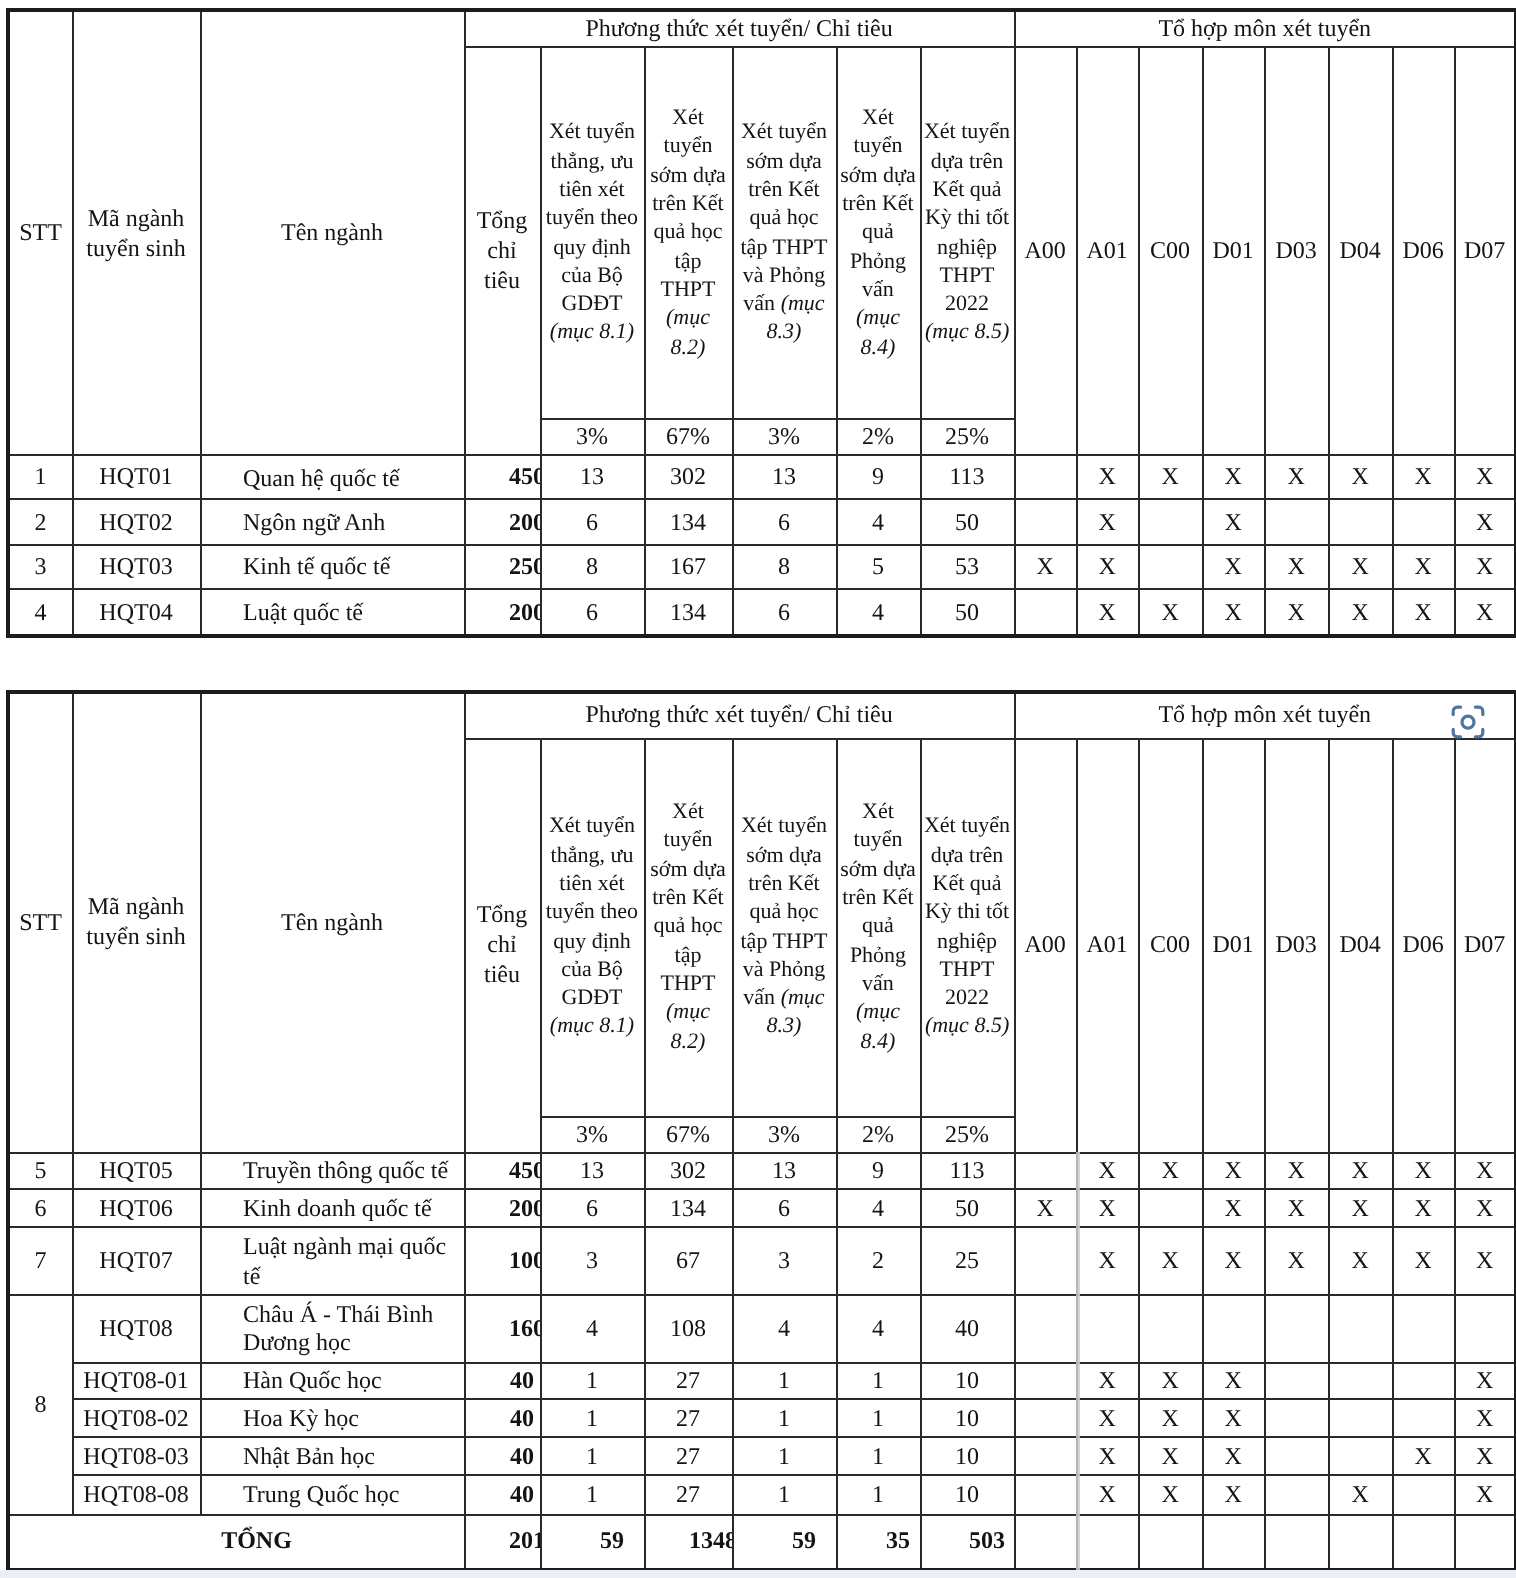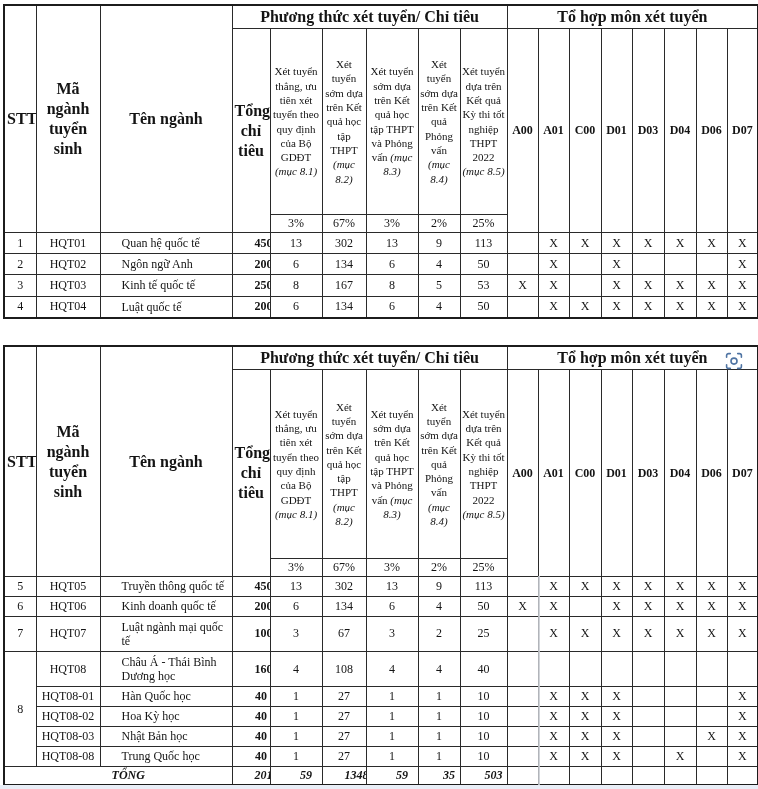--- a/index.html
+++ b/index.html
@@ -4,33 +4,33 @@
 <style>
   html,body{margin:0;padding:0;background:#fff;}
   .page{position:relative;width:758px;height:789px;background:#ffffff;overflow:hidden;
         font-family:"Liberation Serif","DejaVu Serif",serif;color:#141414;}
   table.adm{position:absolute;left:3px;width:752px;border-collapse:collapse;table-layout:fixed;
             border:2px solid #1c1c1c;background:#fff;}
   #table1{top:4px;height:315px;}
   #table2{top:345px;height:441px;}
   th,td{border:1px solid #2a2a2a;padding:1px 2px;text-align:center;vertical-align:middle;
         font-size:12px;font-weight:normal;overflow:hidden;line-height:1.25;}
-  th.hd{font-weight:bold;font-size:16px;}
+  th.hd{font-weight:normal;font-size:12px;}
   .row-group{height:18px;}
   #table2 .row-group{height:23px;}
   .row-desc{height:186px;}
   #table2 .row-desc{height:189px;}
   .row-pct{height:18px;}
   th.desc{font-size:11px;line-height:1.3;padding:2px 1px;font-weight:normal;}
   th.desc i{font-style:italic;}
-  th.subj{font-weight:bold;}
+  th.subj{font-weight:normal;}
   th.pct{font-weight:normal;}
   td.name{text-align:left;padding-left:21px;line-height:1.2;}
   .b{font-weight:bold;padding-left:22px;}
-  .row-total{height:18px;font-style:italic;}
+  .row-total{height:28px;}
   .capture-icon{position:absolute;left:724px;top:351px;width:20px;height:20px;z-index:3;cursor:pointer;}
   .artifact-line{position:absolute;left:538px;top:576px;width:2px;height:209px;background:#c9cdd2;
                  opacity:.85;z-index:2;}
   .bottom-strip{position:absolute;left:0;bottom:0;width:758px;height:4px;background:#e9eef7;}
 </style>
 </head>
 <body>
 
 <div class="page">
 

